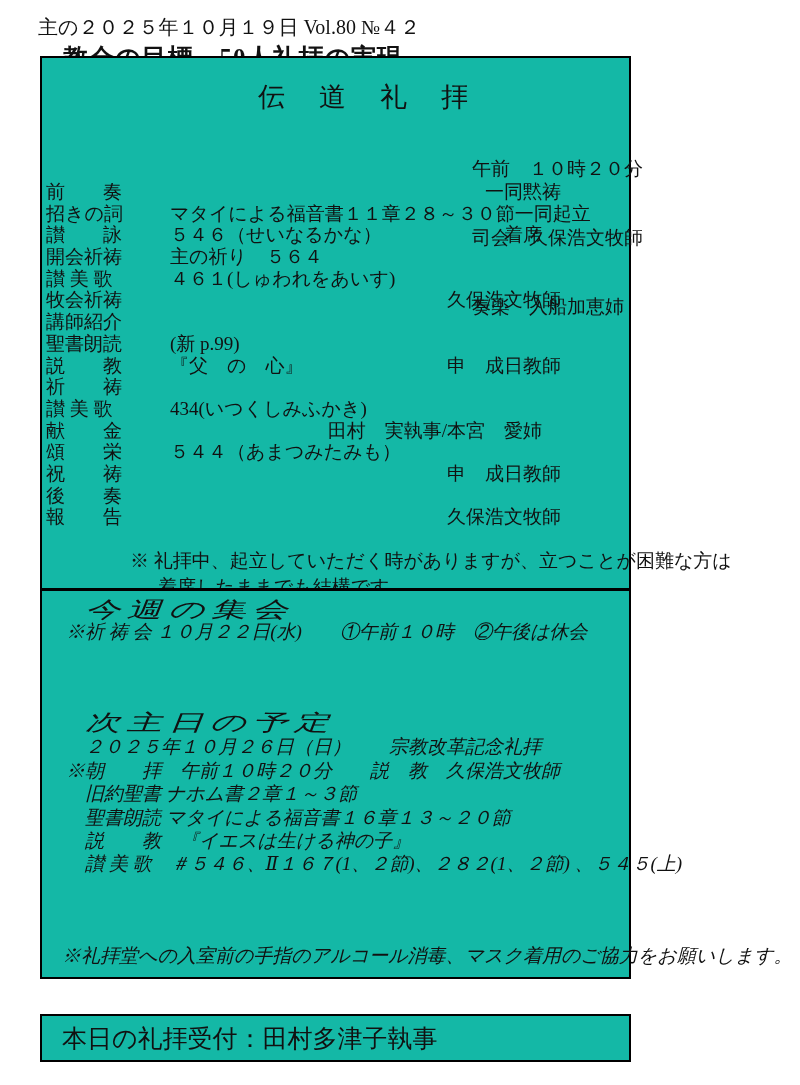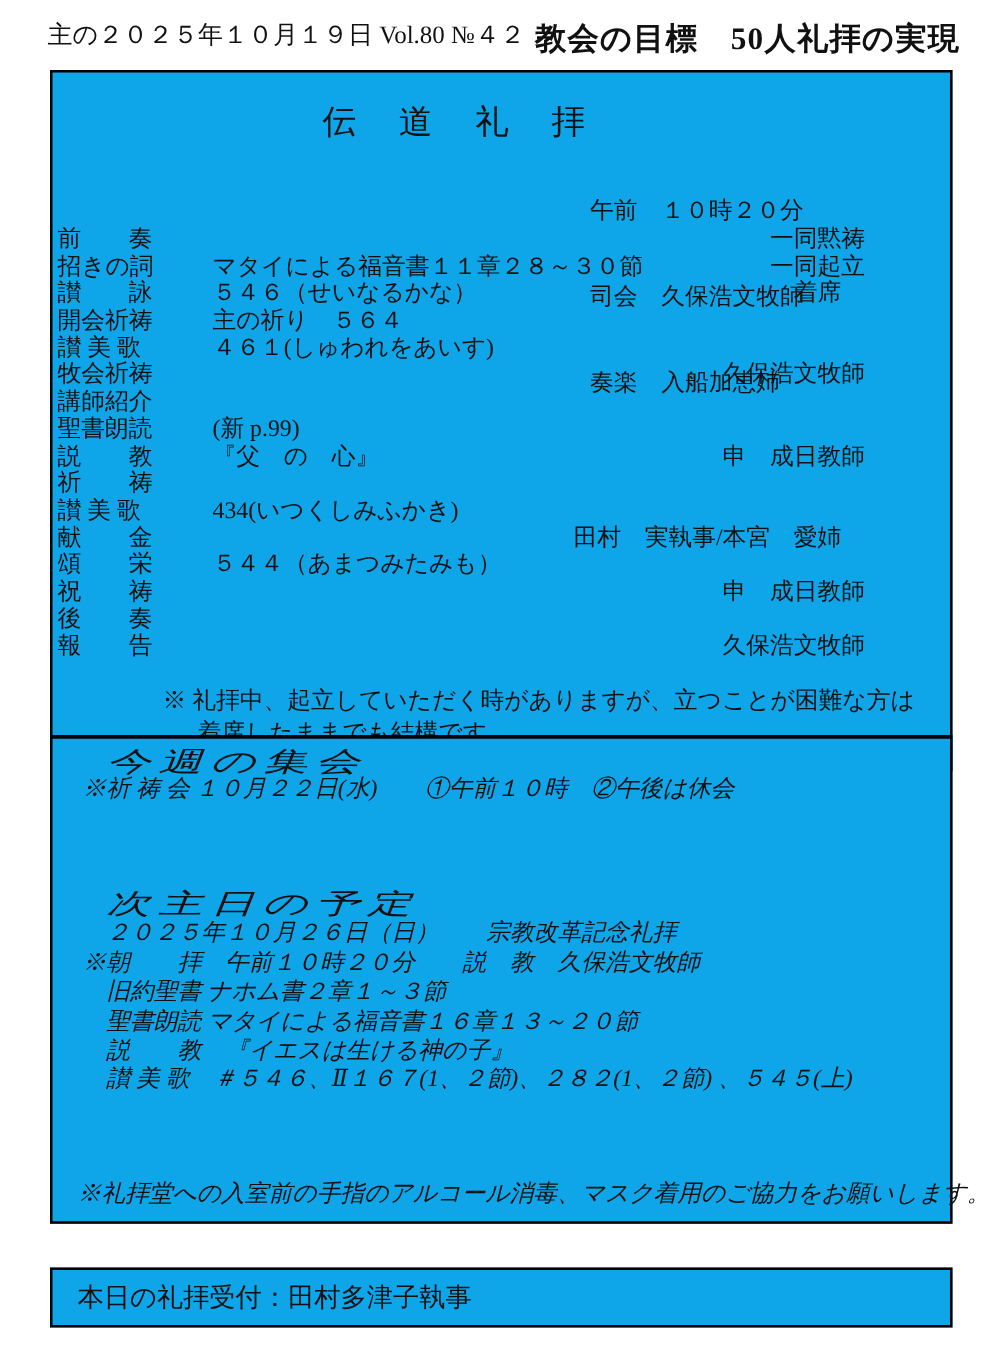--- a/index.html
+++ b/index.html
@@ -5,28 +5,28 @@
   html,body{margin:0;padding:0;background:#fff;}
   body{
     position:relative;
     width:800px;height:1085px;
     overflow:hidden;
     font-family:"Liberation Serif","DejaVu Serif",serif;
     color:#111;
   }
   .abs{position:absolute;white-space:pre;}
   
-  .header{position:absolute;left:38px;top:14px;display:flex;align-items:flex-start;white-space:pre;}
+  .header{position:absolute;left:38px;top:14px;display:flex;align-items:center;white-space:pre;flex-direction:column;}
   .hdr-date{font-size:20px;}
   .hdr-goal{font-size:25px;font-weight:bold;margin-left:8px;letter-spacing:1px;}
   
-  .box{position:absolute;left:40px;width:722px;border:2px solid #000;box-sizing:border-box;background:#0ea5e9;}
+  .box{position:absolute;left:40px;width:591px;border:2px solid #000;box-sizing:border-box;background:#14b8a6;}
   #box1{top:56px;height:561px;}
   #box2{top:588px;height:391px;border-top-width:3px;font-style:italic;}
-  #box3{top:1014px;height:48px;display:flex;align-items:center;padding-left:20px;font-size:21px;}
+  #box3{top:1014px;height:48px;display:flex;align-items:center;padding-left:20px;font-size:25px;}
   
   .title{position:absolute;left:216px;top:21px;font-size:27px;letter-spacing:34px;white-space:pre;}
   .svc-info{position:absolute;left:430px;top:53px;font-size:19px;line-height:23px;white-space:pre;}
   .rows{position:absolute;left:0;right:0;top:123px;padding:0 68px 0 4px;}
   .row{display:flex;height:21.7px;line-height:21.7px;font-size:19px;white-space:pre;}
   .row .lbl{width:124px;flex:none;}
   .row .cnt{flex:1;}
   .row .rgt{text-align:right;}
   .note{font-size:19px;line-height:24px;}
   .n1a{left:88px;top:491px;}

